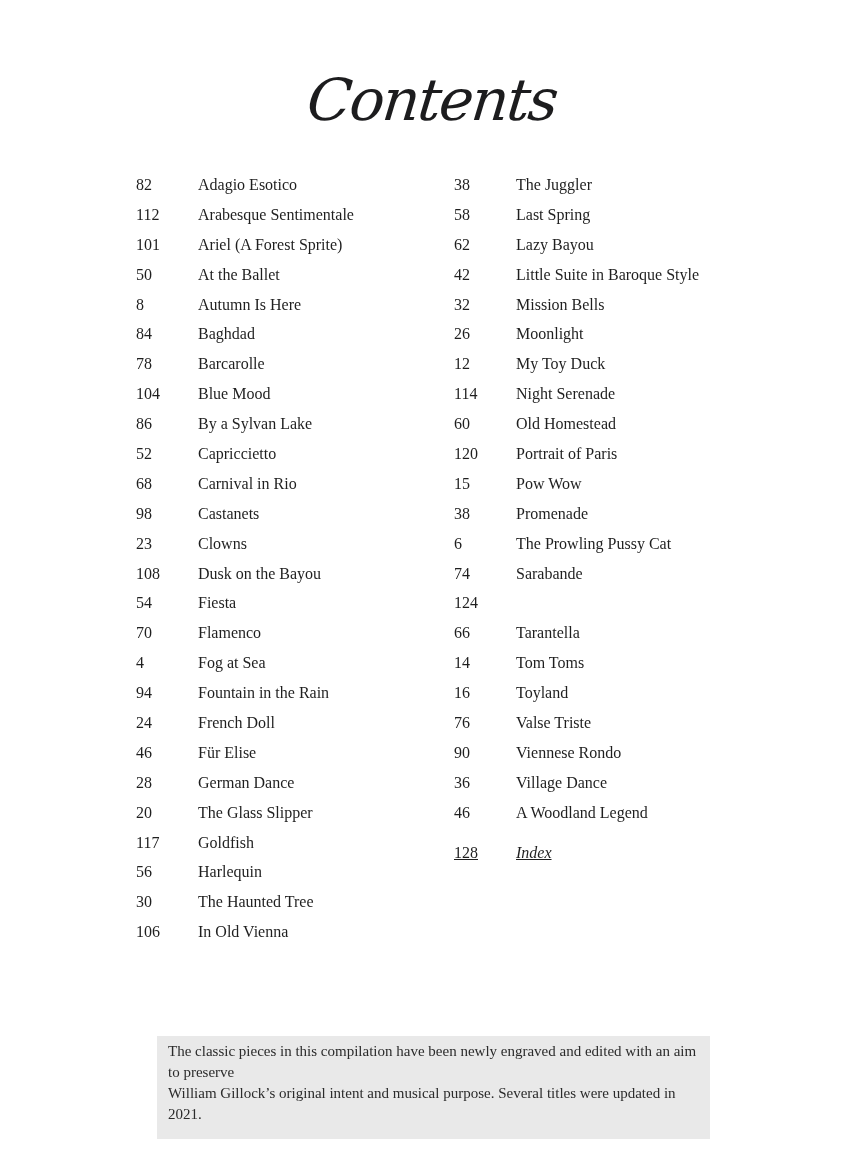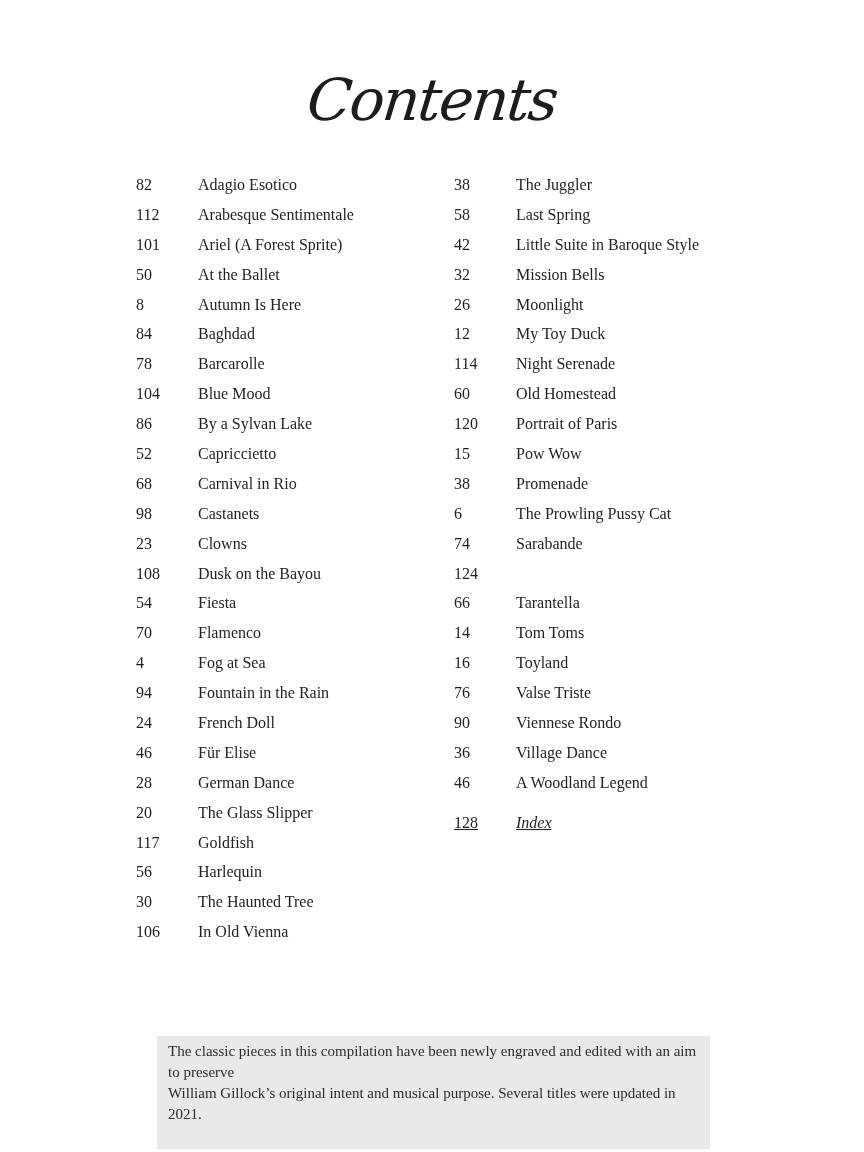--- a/index.html
+++ b/index.html
@@ -58,21 +58,21 @@
   .toc-row.index-row .toc-title {
     font-style: italic;
   }
   .footer-note {
     position: absolute;
     left: 157px;
     top: 1036px;
     width: 553px;
     box-sizing: border-box;
     background: #e9e9e9;
-    padding: 5px 11px 24px 11px;
+    padding: 5px 11px 14px 11px;
     font-size: 15px;
     line-height: 21px;
     color: #2b2b2b;
   }
   .footer-line { display: block; }
 </style>
 </head>
 <body>
 
 <div class="contents-title">Contents</div>
@@ -187,20 +187,24 @@
 <div class="toc-column right">
     <div class="toc-row">
       <span class="toc-num">38</span>
       <span class="toc-title">The Juggler</span>
     </div>
     <div class="toc-row">
       <span class="toc-num">58</span>
       <span class="toc-title">Last Spring</span>
     </div>
     <div class="toc-row">
+      <span class="toc-num">62</span>
+      <span class="toc-title">Lazy Bayou</span>
+    </div>
+    <div class="toc-row">
       <span class="toc-num">42</span>
       <span class="toc-title">Little Suite in Baroque Style</span>
     </div>
     <div class="toc-row">
       <span class="toc-num">32</span>
       <span class="toc-title">Mission Bells</span>
     </div>
     <div class="toc-row">
       <span class="toc-num">26</span>
       <span class="toc-title">Moonlight</span>

